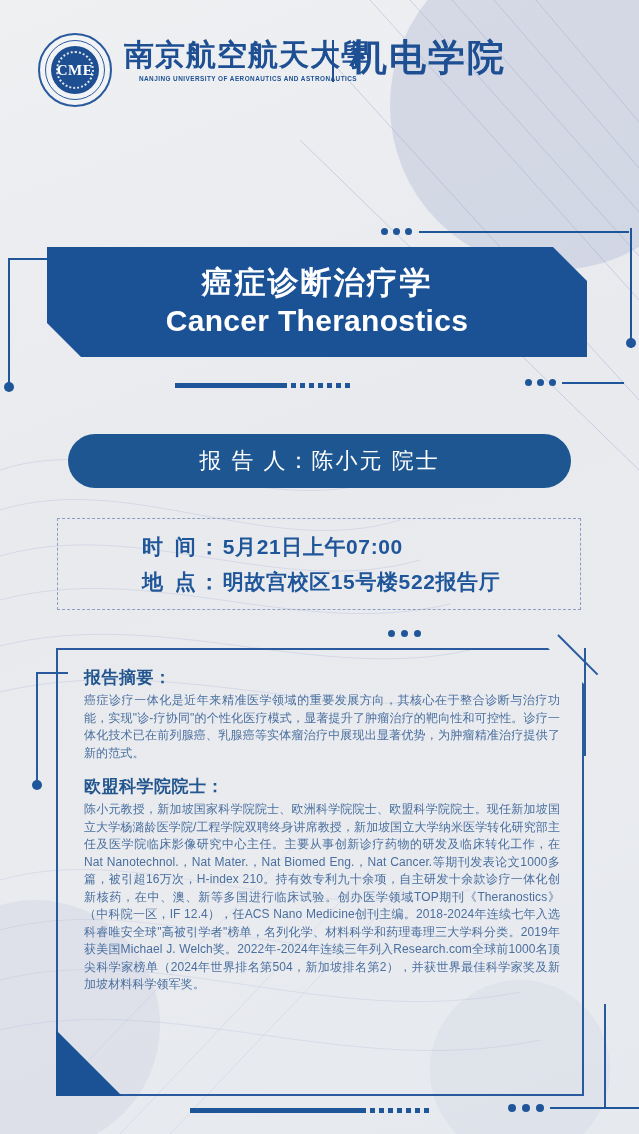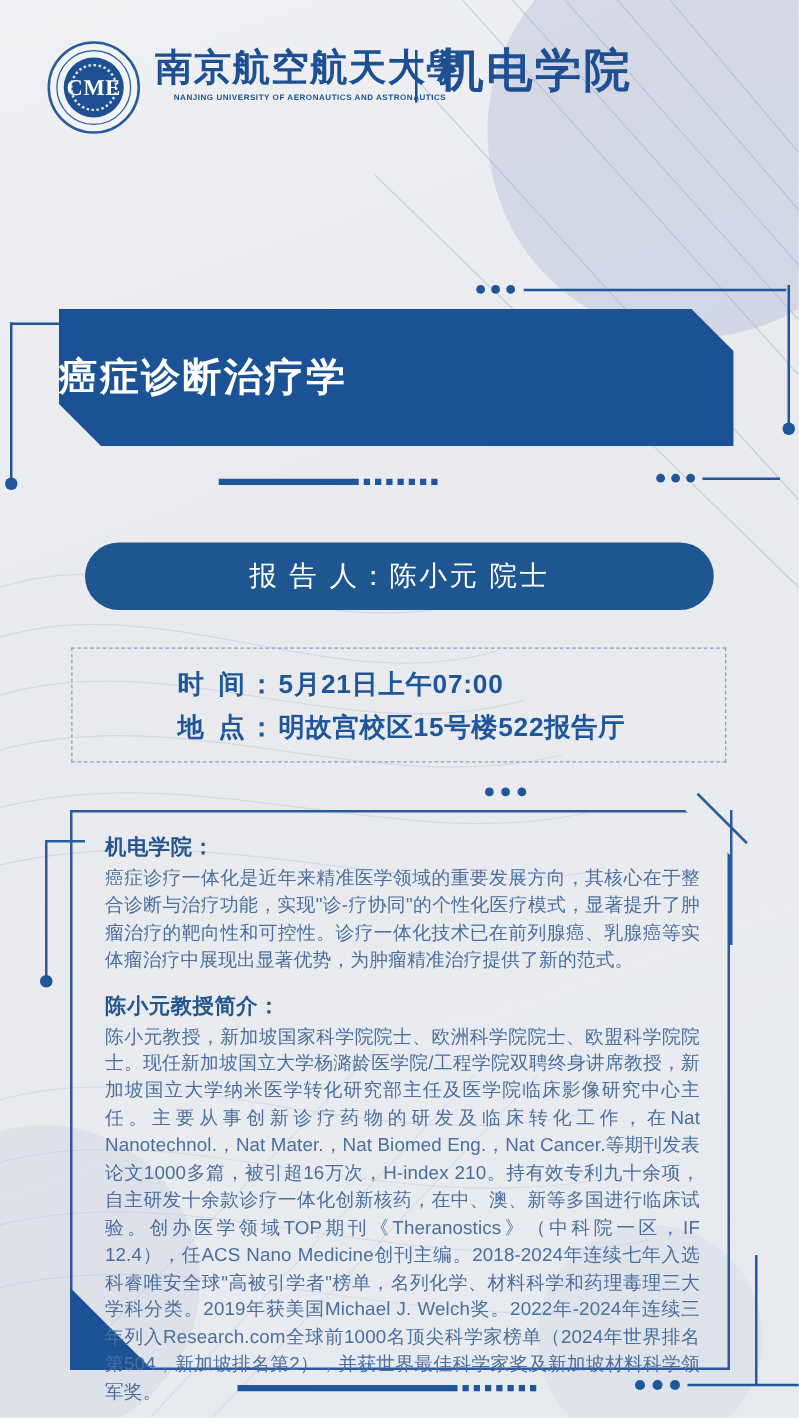--- a/index.html
+++ b/index.html
@@ -36,21 +36,21 @@
   .seal{position:absolute;inset:0;border-radius:50%;
         border:2px solid #2a5a9e;background:#f2f3f5;}
   .seal-inner{position:absolute;left:7px;top:7px;right:7px;bottom:7px;
         border-radius:50%;border:1px solid #2a5a9e;}
   .seal-core{position:absolute;left:13px;top:13px;right:13px;bottom:13px;
         border-radius:50%;background:#1d4f92;}
   .seal-core::before{
       content:"";position:absolute;left:5px;top:5px;right:5px;bottom:5px;
       border-radius:50%;border:2px dotted #dfe4ee;}
   .seal-letters{position:absolute;inset:0;display:flex;align-items:center;
-      justify-content:center;color:#fff;font-weight:bold;font-size:18px;
+      justify-content:center;color:#fff;font-weight:bold;font-size:15px;
       letter-spacing:.5px;font-family:"Liberation Serif",serif;}
   .uni-block{position:absolute;left:124px;top:40px;text-align:center;}
   .uni-cn{font-family:"Liberation Serif","DejaVu Serif",serif;
       font-size:30px;font-weight:bold;color:#1d4f92;letter-spacing:1px;
       line-height:1;}
   .uni-en{font-size:6.4px;font-weight:bold;color:#1d4f92;letter-spacing:.45px;
       margin-top:5px;}
   .hdr-divider{position:absolute;left:332px;top:40px;width:2px;height:42px;
       background:#1d4f92;}
   .school{position:absolute;left:350px;top:38px;
@@ -82,21 +82,21 @@
       background:#1f5699;}
   .deco-bracket-l .h{position:absolute;left:0;top:0;width:40px;height:2px;
       background:#1f5699;}
   .deco-bracket-l .node{position:absolute;left:-4px;top:124px;width:10px;
       height:10px;border-radius:50%;background:#1f5699;}
 
   
   .title-banner{
      position:absolute;left:47px;top:247px;width:540px;height:110px;
      background:#1b5295;color:#fff;display:flex;flex-direction:column;
-     justify-content:center;
+     align-items:center;justify-content:center;
      clip-path:polygon(0 0, 506px 0, 540px 34px, 540px 110px, 34px 110px, 0 76px);
   }
   .title-cn{font-size:31px;font-weight:bold;letter-spacing:2px;line-height:1.18;}
   .title-en{font-size:30px;font-weight:bold;letter-spacing:.3px;line-height:1.2;
       margin-top:2px;}
 
   
   .deco-dash{position:absolute;left:175px;top:383px;display:flex;align-items:center;gap:4px;}
   .deco-dash .seg{height:5px;background:#1f5699;}
   .deco-dots-r{position:absolute;left:525px;top:379px;display:flex;align-items:center;gap:6px;}
@@ -131,21 +131,21 @@
      border:2px solid #2a5a9e;box-sizing:border-box;
      clip-path:polygon(0 0, 492px 0, 528px 36px, 528px 448px, 36px 448px, 0 412px);
      background:transparent;
   }
   .content-box-inner{
      position:absolute;left:58px;top:650px;width:524px;height:444px;
      box-sizing:border-box;padding:16px 22px 0 26px;
   }
   .sec-title{font-size:17px;font-weight:bold;color:#23568f;letter-spacing:.5px;
      margin-bottom:3px;}
-  .sec-body{font-size:15px;color:#4a6f9e;line-height:1.46;text-align:justify;
+  .sec-body{font-size:12px;color:#4a6f9e;line-height:1.46;text-align:justify;
      letter-spacing:.1px;}
   .sec-gap{height:13px;}
 
   
   .cb-left{position:absolute;left:26px;top:672px;width:34px;height:120px;}
   .cb-left .v{position:absolute;left:10px;top:0;width:2px;height:112px;background:#2a5a9e;}
   .cb-left .h{position:absolute;left:10px;top:0;width:32px;height:2px;background:#2a5a9e;}
   .cb-left .node{position:absolute;left:6px;top:108px;width:10px;height:10px;
      border-radius:50%;background:#1f5699;}
   
@@ -236,20 +236,21 @@
       <div class="node"></div>
   </div>
   <div class="deco-bracket-l">
     <div class="h"></div>
       <div class="v"></div>
     <div class="node"></div>
   </div>
 
   <div class="title-banner">
     <div class="title-cn">癌症诊断治疗学</div>
+    <div class="title-en">Cancer Theranostics</div>
   </div>
 
   <div class="deco-dash">
     <div class="seg" style="width:112px"></div>
     <div class="seg" style="width:5px"></div>
       <div class="seg" style="width:5px"></div>
     <div class="seg" style="width:5px"></div>
       <div class="seg" style="width:5px"></div>
     <div class="seg" style="width:5px"></div>
       <div class="seg" style="width:5px"></div>
@@ -288,24 +289,24 @@
       <div class="node"></div>
   </div>
   <div class="cb-right">
     <div class="d"></div>
       <div class="diag"></div>
   </div>
   <div class="cb-tri"></div>
   <div class="bottom-rule"></div>
 
   <div class="content-box-inner">
-    <div class="sec-title">机电学院：</div>
+    <div class="sec-title">报告摘要：</div>
     <div class="sec-body">癌症诊疗一体化是近年来精准医学领域的重要发展方向，其核心在于整合诊断与治疗功能，实现"诊-疗协同"的个性化医疗模式，显著提升了肿瘤治疗的靶向性和可控性。诊疗一体化技术已在前列腺癌、乳腺癌等实体瘤治疗中展现出显著优势，为肿瘤精准治疗提供了新的范式。</div>
     <div class="sec-gap"></div>
-    <div class="sec-title">陈小元教授简介：</div>
+    <div class="sec-title">欧盟科学院院士：</div>
     <div class="sec-body">陈小元教授，新加坡国家科学院院士、欧洲科学院院士、欧盟科学院院士。现任新加坡国立大学杨潞龄医学院/工程学院双聘终身讲席教授，新加坡国立大学纳米医学转化研究部主任及医学院临床影像研究中心主任。主要从事创新诊疗药物的研发及临床转化工作，在Nat Nanotechnol.，Nat Mater.，Nat Biomed Eng.，Nat Cancer.等期刊发表论文1000多篇，被引超16万次，H-index 210。持有效专利九十余项，自主研发十余款诊疗一体化创新核药，在中、澳、新等多国进行临床试验。创办医学领域TOP期刊《Theranostics》（中科院一区，IF 12.4），任ACS Nano Medicine创刊主编。2018-2024年连续七年入选科睿唯安全球"高被引学者"榜单，名列化学、材料科学和药理毒理三大学科分类。2019年获美国Michael J. Welch奖。2022年-2024年连续三年列入Research.com全球前1000名顶尖科学家榜单（2024年世界排名第504，新加坡排名第2），并获世界最佳科学家奖及新加坡材料科学领军奖。</div>
   </div>
 
   <div class="deco-bottom">
     <div class="seg" style="width:176px"></div>
     <div class="seg" style="width:5px"></div>
       <div class="seg" style="width:5px"></div>
     <div class="seg" style="width:5px"></div>
       <div class="seg" style="width:5px"></div>
     <div class="seg" style="width:5px"></div>

